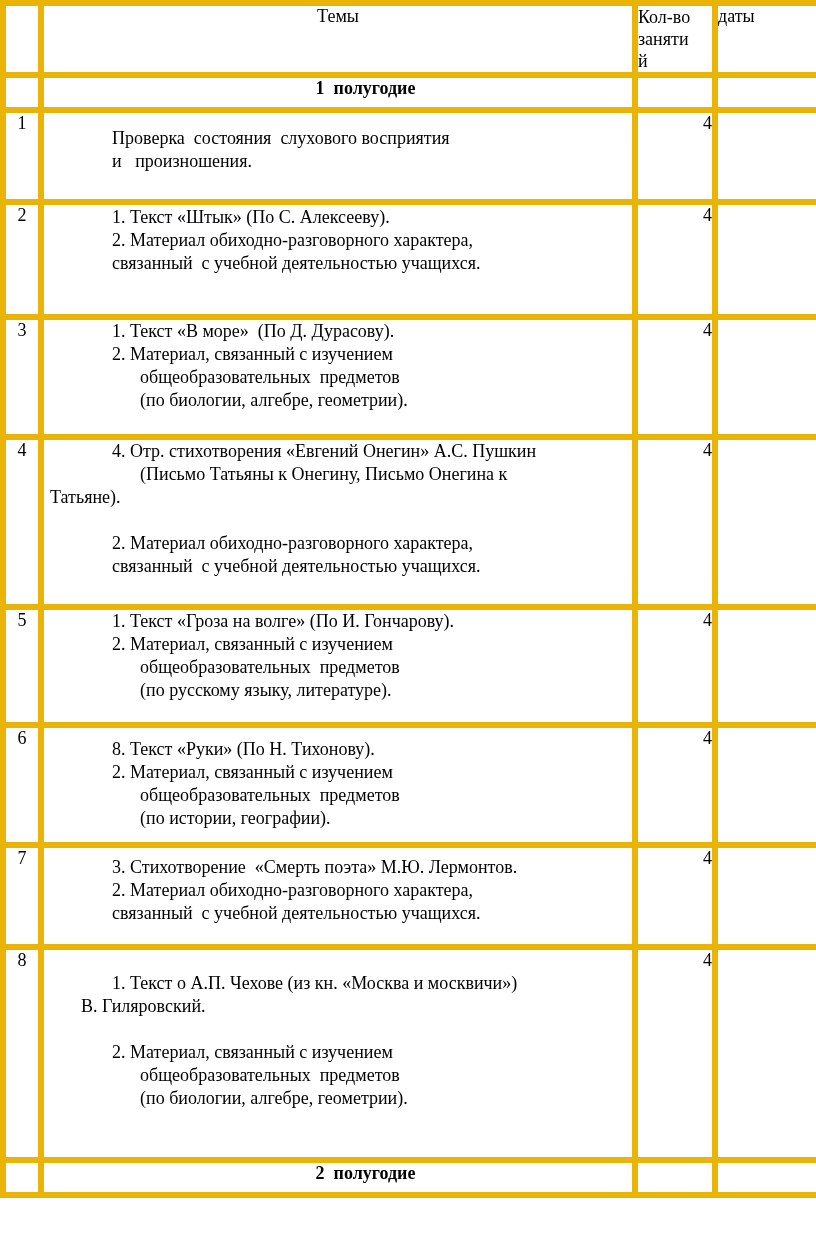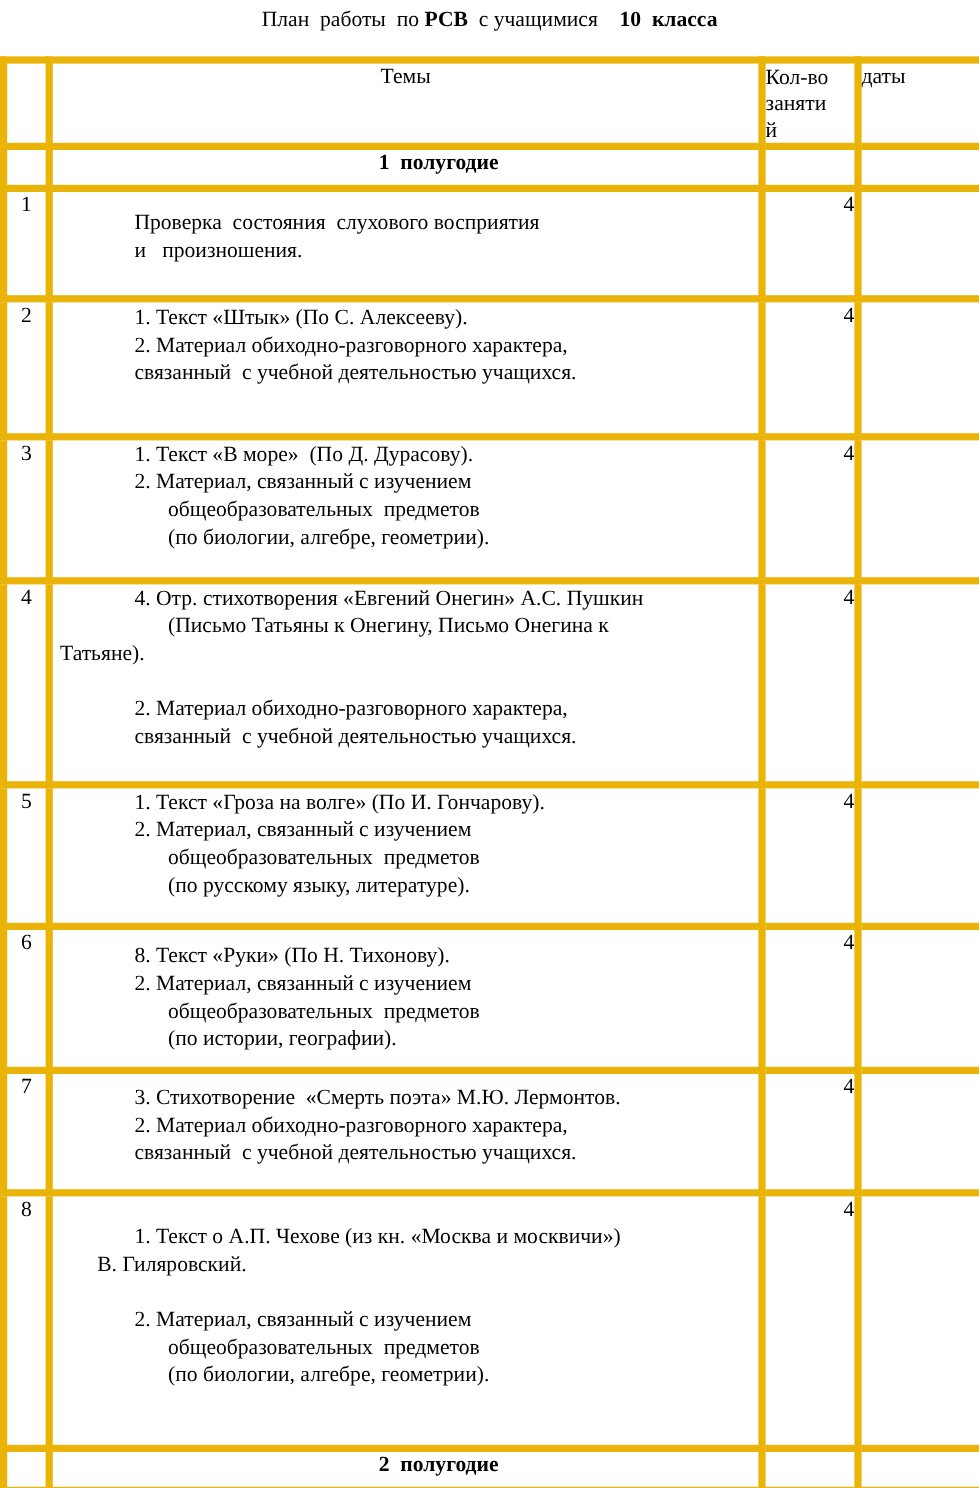--- a/index.html
+++ b/index.html
@@ -89,21 +89,20 @@
   #rows-target tr:nth-child(2) td.c-topic { padding-top: 1px; }
   #rows-target tr:nth-child(6) td.c-topic { padding-top: 10px; }
   #rows-target tr:nth-child(7) td.c-topic { padding-top: 8px;  }
   #rows-target tr:nth-child(8) td.c-topic { padding-top: 22px; }
 </style>
 </head>
 <body>
 
 <div class="page">
 
-  <div class="title"><span>План  работы  по </span><span class="b">РСВ</span><span>  с учащимися    </span><span class="b">10  класса</span></div>
 
   <table class="plan">
     <colgroup>
       <col class="col-num">
       <col class="col-topic">
       <col class="col-hours">
       <col class="col-date">
     </colgroup>
     <tbody>
       <tr class="header-row">

